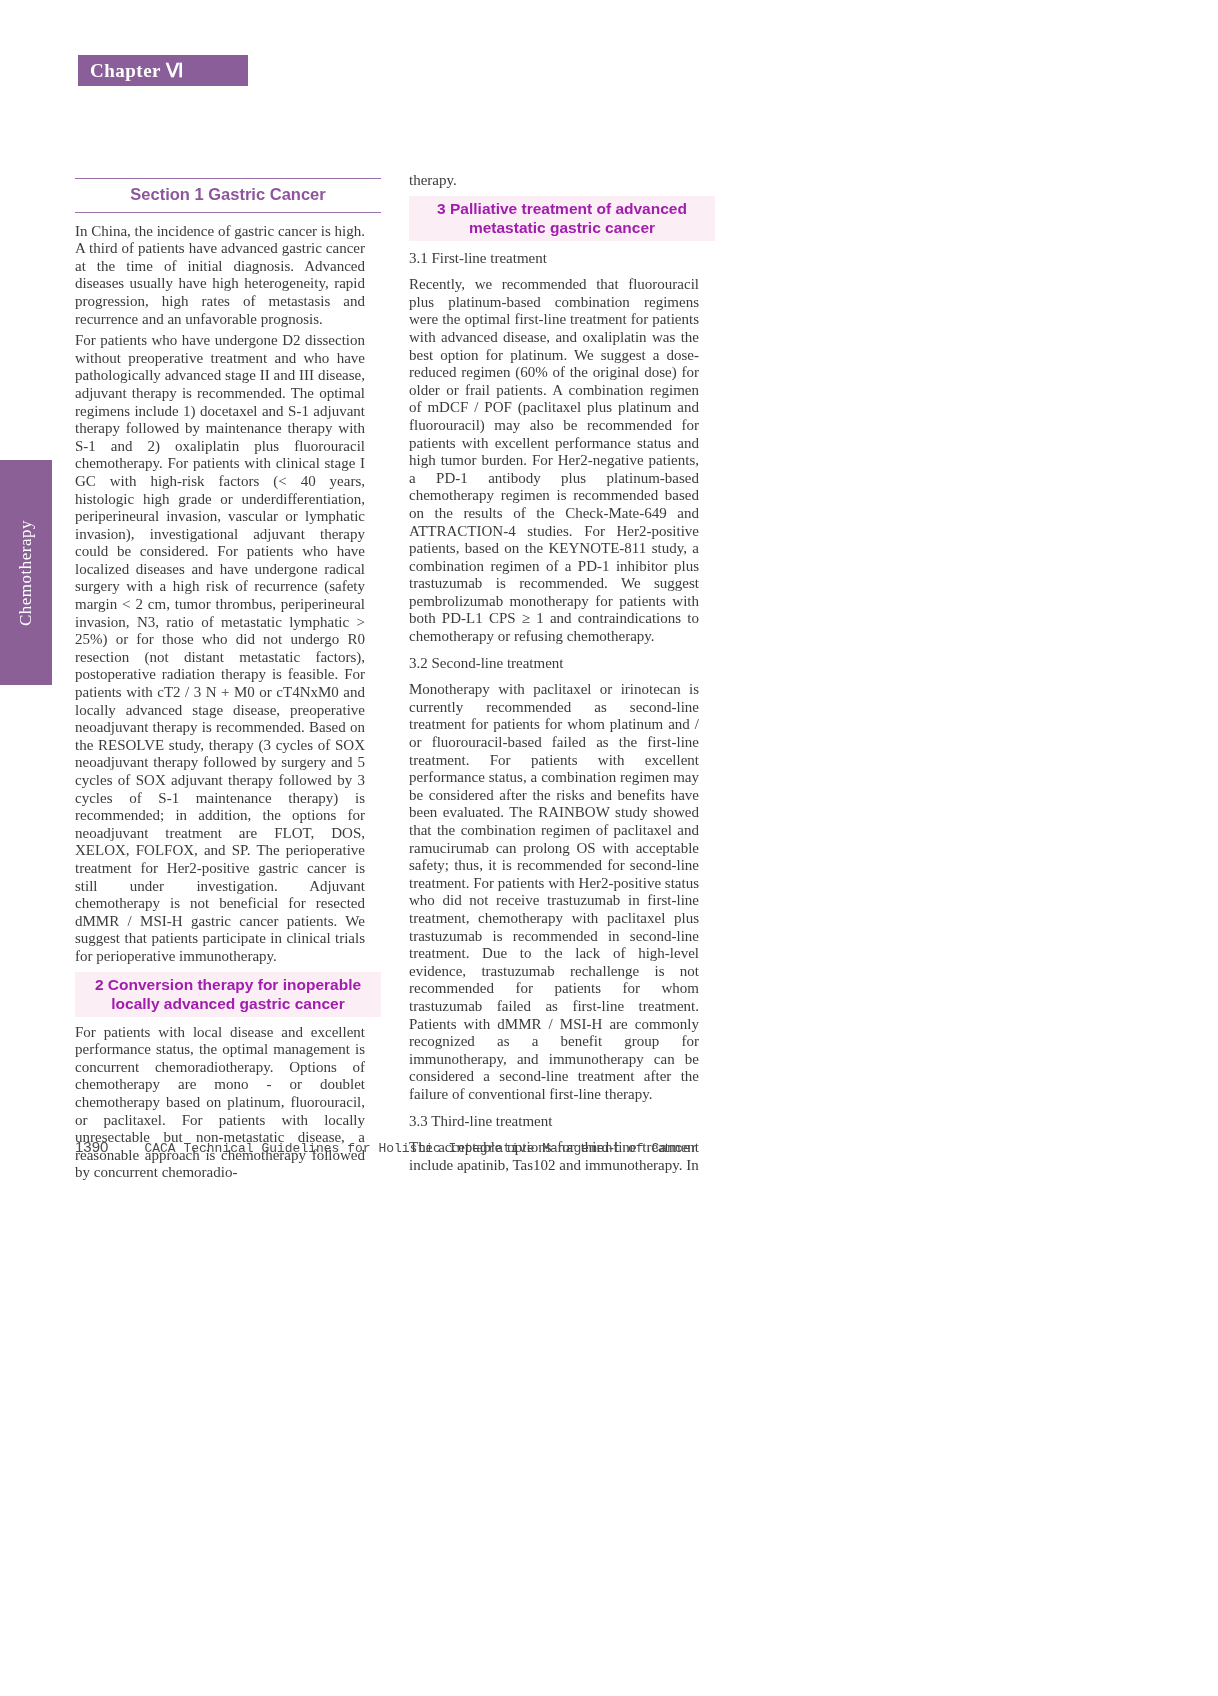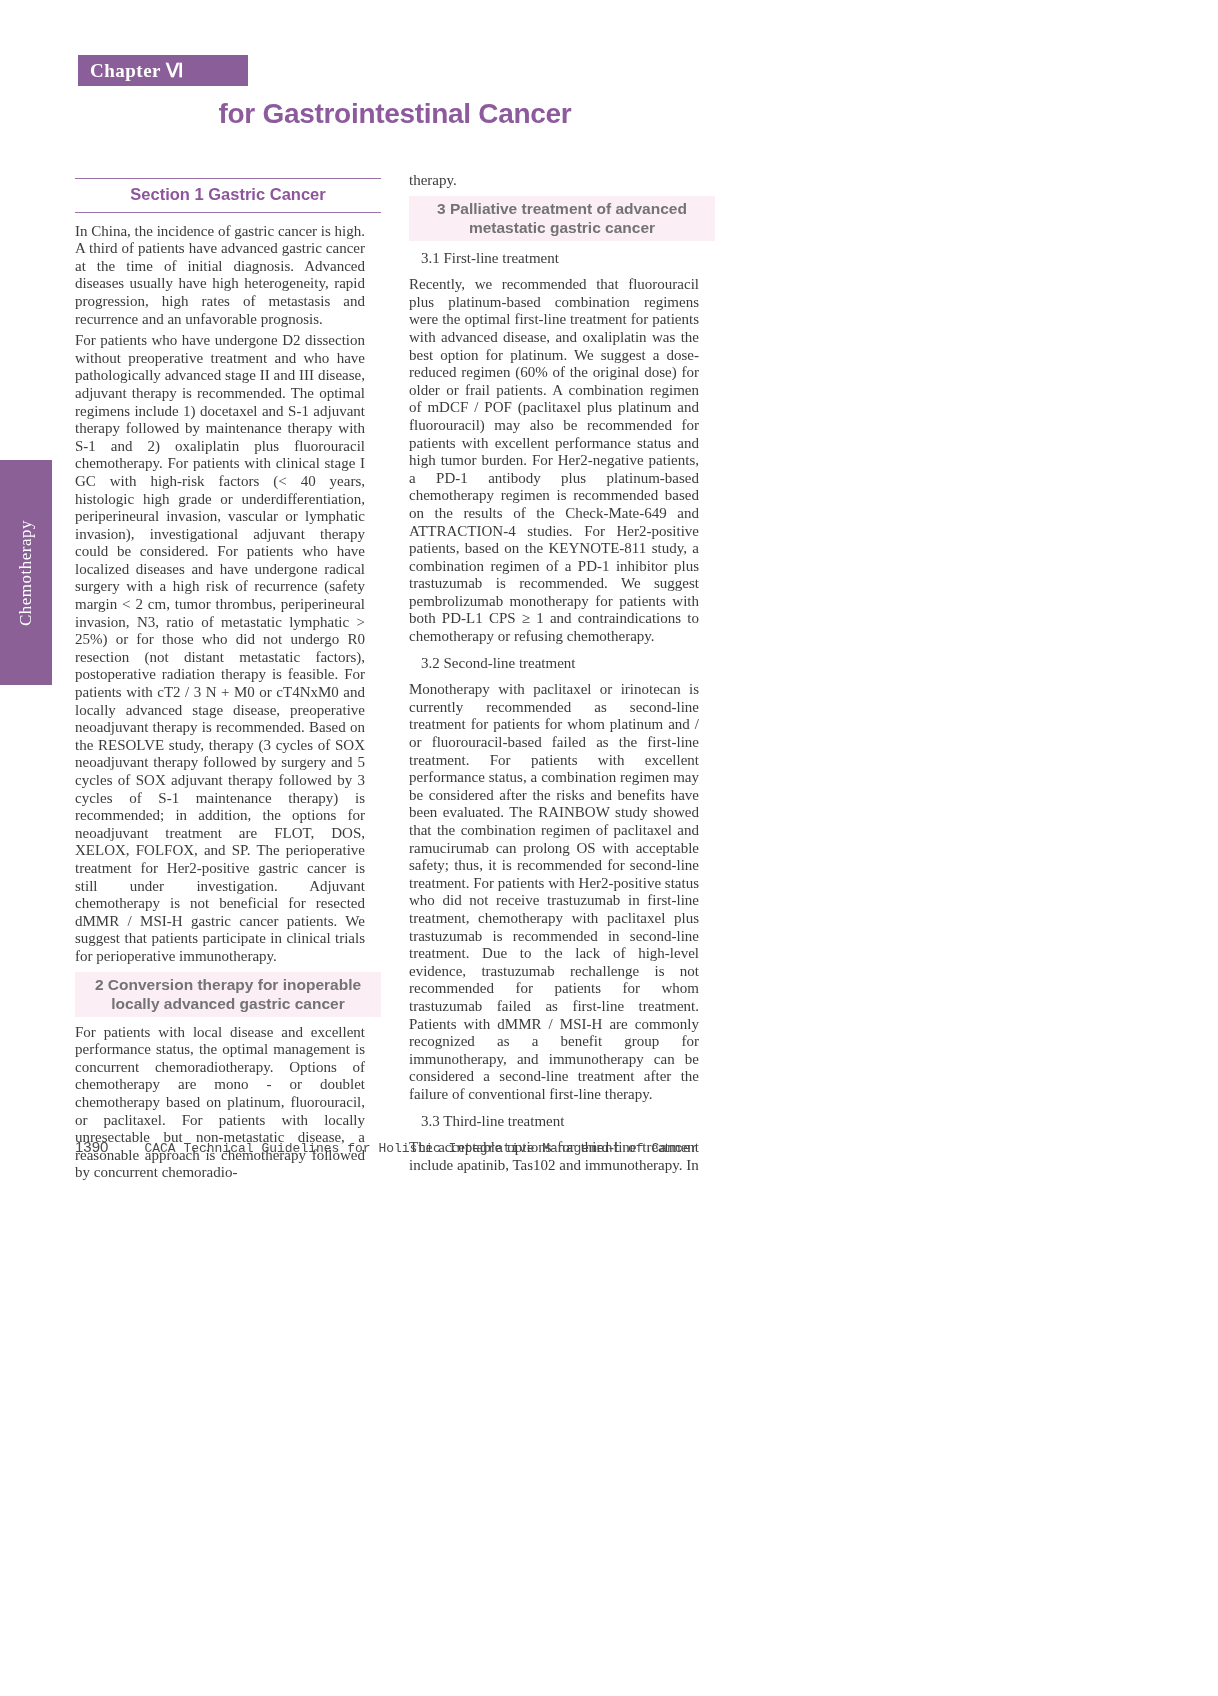--- a/index.html
+++ b/index.html
@@ -58,35 +58,35 @@
     text-align: center;
     color: #8d569c;
     font-family: "Liberation Sans", sans-serif;
     font-weight: bold;
     font-size: 16.5px;
     padding: 7px 0 8px 0;
     margin-bottom: 10px;
   }
   .sub-head {
     background: #fbeef4;
-    color: #737373;
+    color: #a21caf;
     font-family: "Liberation Sans", sans-serif;
     font-weight: bold;
     font-size: 15.5px;
     line-height: 19px;
     text-align: center;
     padding: 3px 2px 4px 2px;
     margin: 6px 0 7px 0;
   }
   .minor-head {
     font-family: "Liberation Serif", serif;
     font-size: 15px;
     color: #3b3b3b;
     text-align: left;
-    margin: 9px 0 9px 12px;
+    margin: 9px 0 9px 0;
   }
   .body-para {
     margin: 0 16px 4px 0;
   }
   .side-tab {
     position: absolute;
     left: 0;
     top: 460px;
     width: 52px;
     height: 225px;
@@ -125,21 +125,20 @@
 </head>
 <body>
 
 <div class="page">
 
   <div class="chapter-box">
     <span>Chapter Ⅵ</span>
   </div>
 
   <div class="main-title">
-    <div>for Gastrointestinal Cancer</div>
   </div>
 
   <div class="col col-left">
     <div class="section-head">Section 1 Gastric Cancer</div>
     <p class="body-para">In China, the incidence of gastric cancer is high. A third of patients have advanced gastric cancer at the time of initial diagnosis. Advanced diseases usually have high heterogeneity, rapid progression, high rates of metastasis and recurrence and an unfavorable prognosis.</p>
     <p class="body-para">For patients who have undergone D2 dissection without preoperative treatment and who have pathologically advanced stage II and III disease, adjuvant therapy is recommended. The optimal regimens include 1) docetaxel and S-1 adjuvant therapy followed by maintenance therapy with S-1 and 2) oxaliplatin plus fluorouracil chemotherapy. For patients with clinical stage I GC with high-risk factors (&lt; 40 years, histologic high grade or underdifferentiation, periperineural invasion, vascular or lymphatic invasion), investigational adjuvant therapy could be considered. For patients who have localized diseases and have undergone radical surgery with a high risk of recurrence (safety margin &lt; 2 cm, tumor thrombus, periperineural invasion, N3, ratio of metastatic lymphatic &gt; 25%) or for those who did not undergo R0 resection (not distant metastatic factors), postoperative radiation therapy is feasible. For patients with cT2 / 3 N + M0 or cT4NxM0 and locally advanced stage disease, preoperative neoadjuvant therapy is recommended. Based on the RESOLVE study, therapy (3 cycles of SOX neoadjuvant therapy followed by surgery and 5 cycles of SOX adjuvant therapy followed by 3 cycles of S-1 maintenance therapy) is recommended; in addition, the options for neoadjuvant treatment are FLOT, DOS, XELOX, FOLFOX, and SP. The perioperative treatment for Her2-positive gastric cancer is still under investigation. Adjuvant chemotherapy is not beneficial for resected dMMR / MSI-H gastric cancer patients. We suggest that patients participate in clinical trials for perioperative immunotherapy.</p>
     <div class="sub-head">2 Conversion therapy for inoperable locally advanced gastric cancer</div>
     <p class="body-para">For patients with local disease and excellent performance status, the optimal management is concurrent chemoradiotherapy. Options of chemotherapy are mono - or doublet chemotherapy based on platinum, fluorouracil, or paclitaxel. For patients with locally unresectable but non-metastatic disease, a reasonable approach is chemotherapy followed by concurrent chemoradio-</p>
   </div>
 

